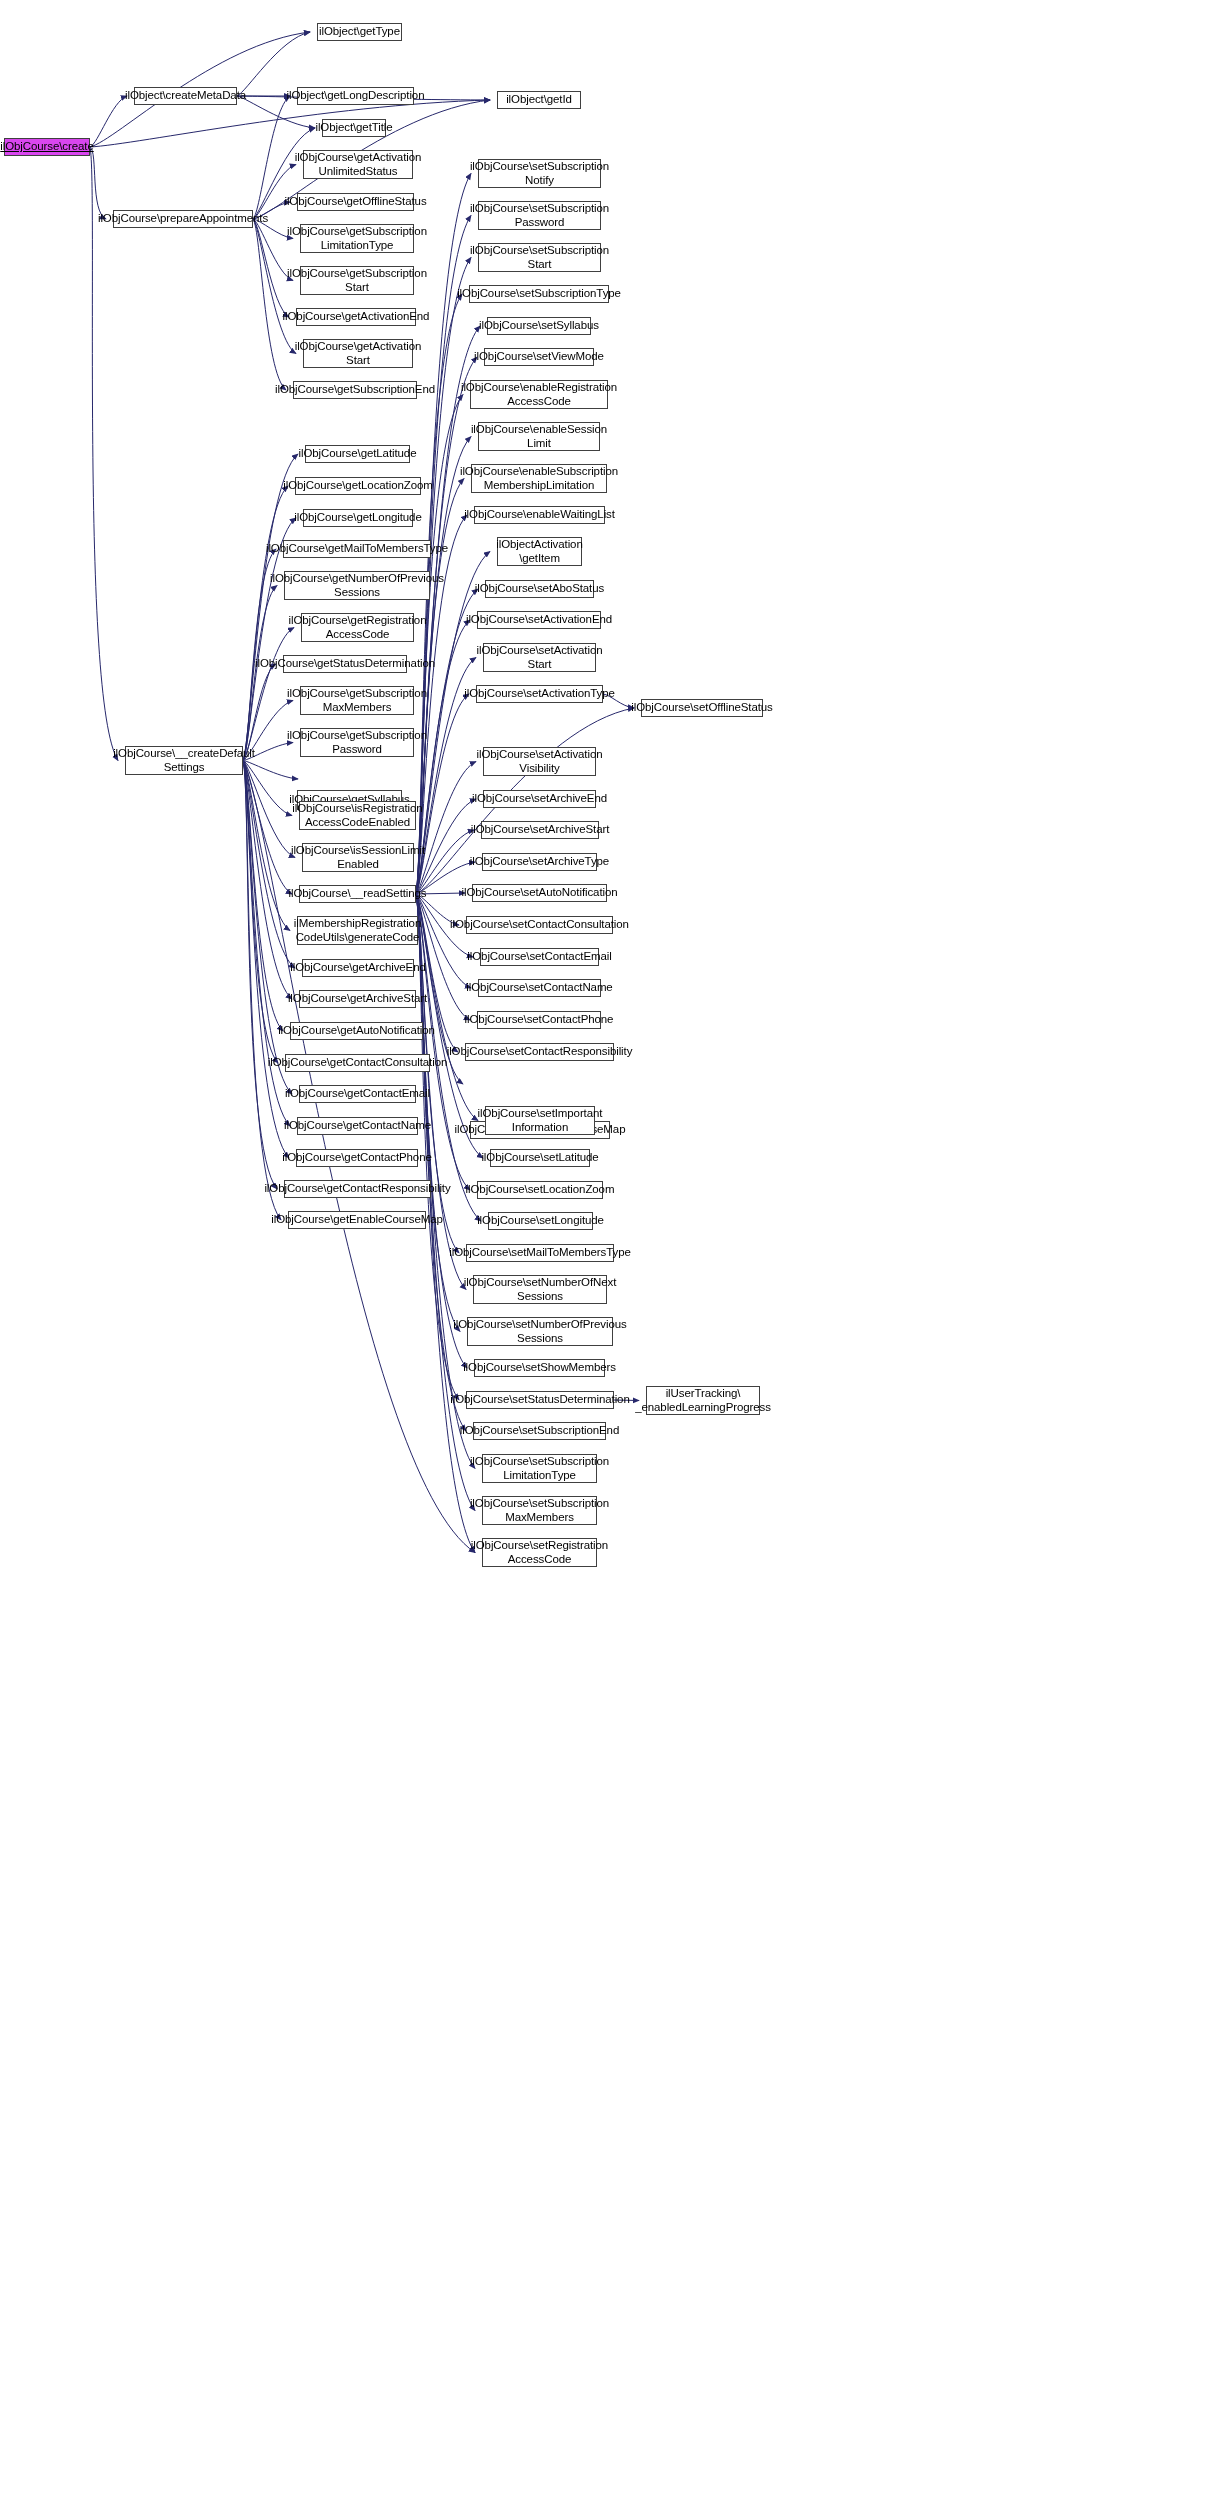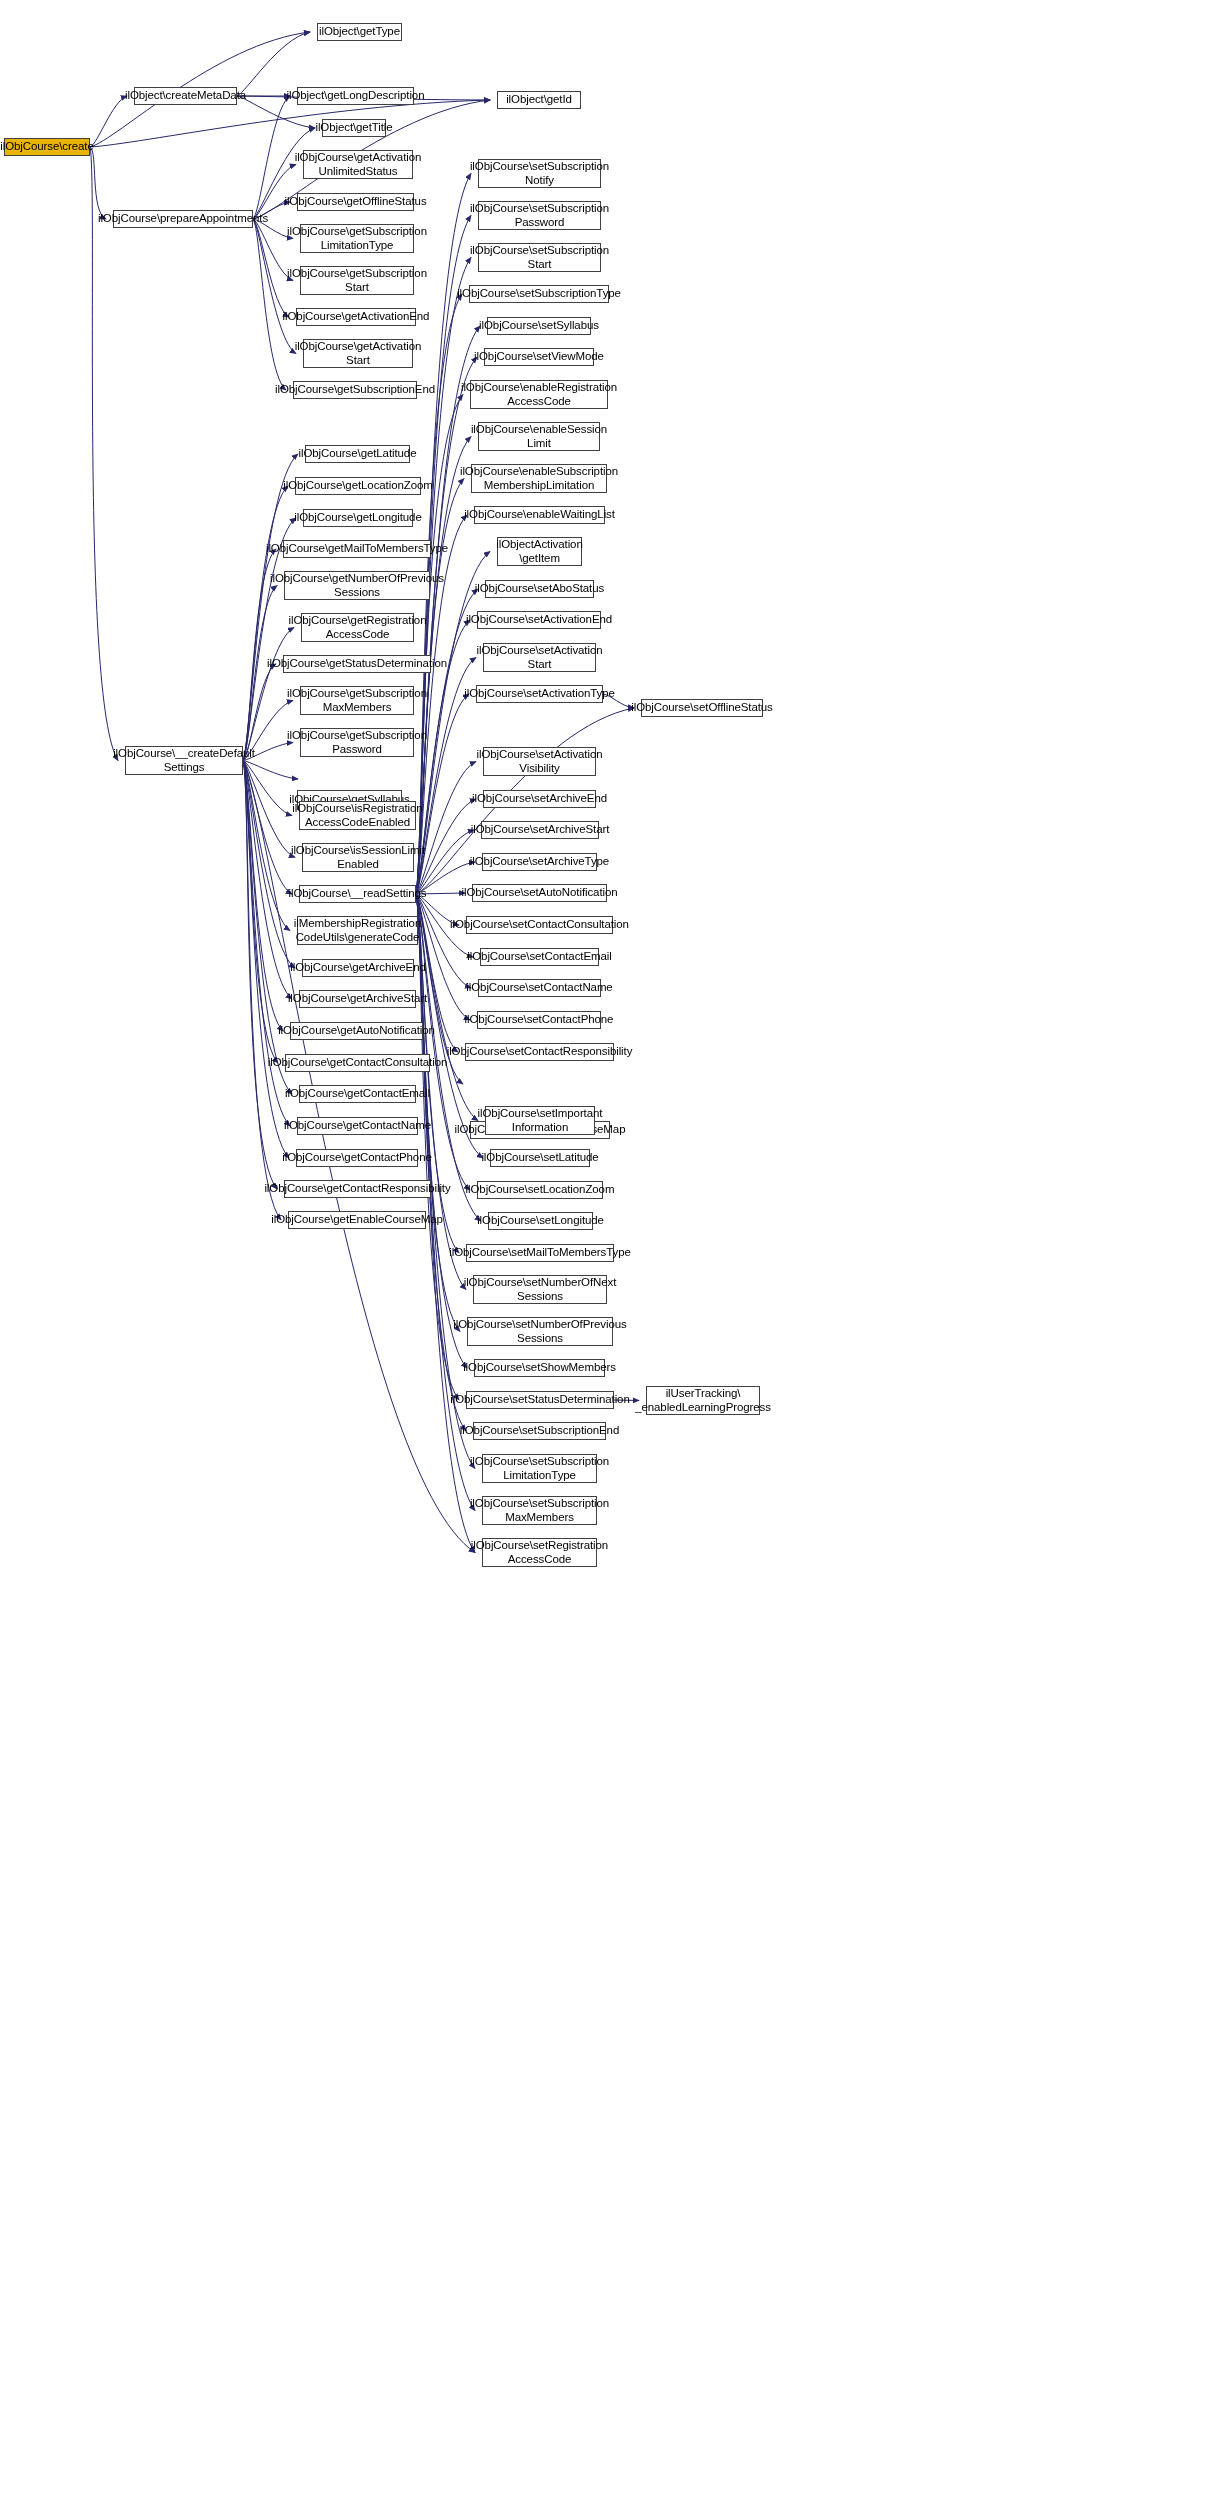--- a/index.html
+++ b/index.html
@@ -15,21 +15,21 @@
     font-size:11.5px;
     line-height:13.5px;
     display:flex;
     align-items:center;
     justify-content:center;
     text-align:center;
     white-space:pre-line;
     letter-spacing:-0.1px;
     z-index:5;
   }
-  .node.root{background:#eab308;border-color:#404040;}
+  .node.root{background:#d946ef;border-color:#404040;text-decoration:underline;}
 </style>
 </head>
 <body>
 
 <div id="graph">
   <svg id="edges" viewBox="0 0 1219 2496">
       <defs>
         <marker id="ah" markerWidth="7" markerHeight="7" refX="6.2" refY="3" orient="auto" markerUnits="userSpaceOnUse">
           <path d="M0,0 L7,3 L0,6 z" fill="#27286b"></path>
         </marker>
@@ -142,21 +142,21 @@
       <div class="node" style="left: 125px; top: 746px; width: 118px; height: 29px;">ilObjCourse\__createDefault
 Settings</div>
       <div class="node" style="left: 305px; top: 445px; width: 105px; height: 18px;">ilObjCourse\getLatitude</div>
       <div class="node" style="left: 295px; top: 477px; width: 126px; height: 18px;">ilObjCourse\getLocationZoom</div>
       <div class="node" style="left: 303px; top: 509px; width: 110px; height: 18px;">ilObjCourse\getLongitude</div>
       <div class="node" style="left: 283px; top: 540px; width: 148px; height: 18px;">ilObjCourse\getMailToMembersType</div>
       <div class="node" style="left: 284px; top: 571px; width: 146px; height: 29px;">ilObjCourse\getNumberOfPrevious
 Sessions</div>
       <div class="node" style="left: 301px; top: 613px; width: 113px; height: 29px;">ilObjCourse\getRegistration
 AccessCode</div>
-      <div class="node" style="left: 283px; top: 655px; width: 148px; height: 18px;">ilObjCourse\getStatusDetermination</div>
+      <div class="node" style="left: 283px; top: 655px; width: 124px; height: 18px;">ilObjCourse\getStatusDetermination</div>
       <div class="node" style="left: 300px; top: 686px; width: 114px; height: 29px;">ilObjCourse\getSubscription
 MaxMembers</div>
       <div class="node" style="left: 300px; top: 728px; width: 114px; height: 29px;">ilObjCourse\getSubscription
 Password</div>
       <div class="node" style="left: 297px; top: 770px; width: 105px; height: 20px; margin-top: 20px;">ilObjCourse\getSyllabus</div>
       <div class="node" style="left: 299px; top: 801px; width: 117px; height: 29px;">ilObjCourse\isRegistration
 AccessCodeEnabled</div>
       <div class="node" style="left: 302px; top: 843px; width: 112px; height: 29px;">ilObjCourse\isSessionLimit
 Enabled</div>
       <div class="node" style="left: 299px; top: 885px; width: 117px; height: 18px;">ilObjCourse\__readSettings</div>

